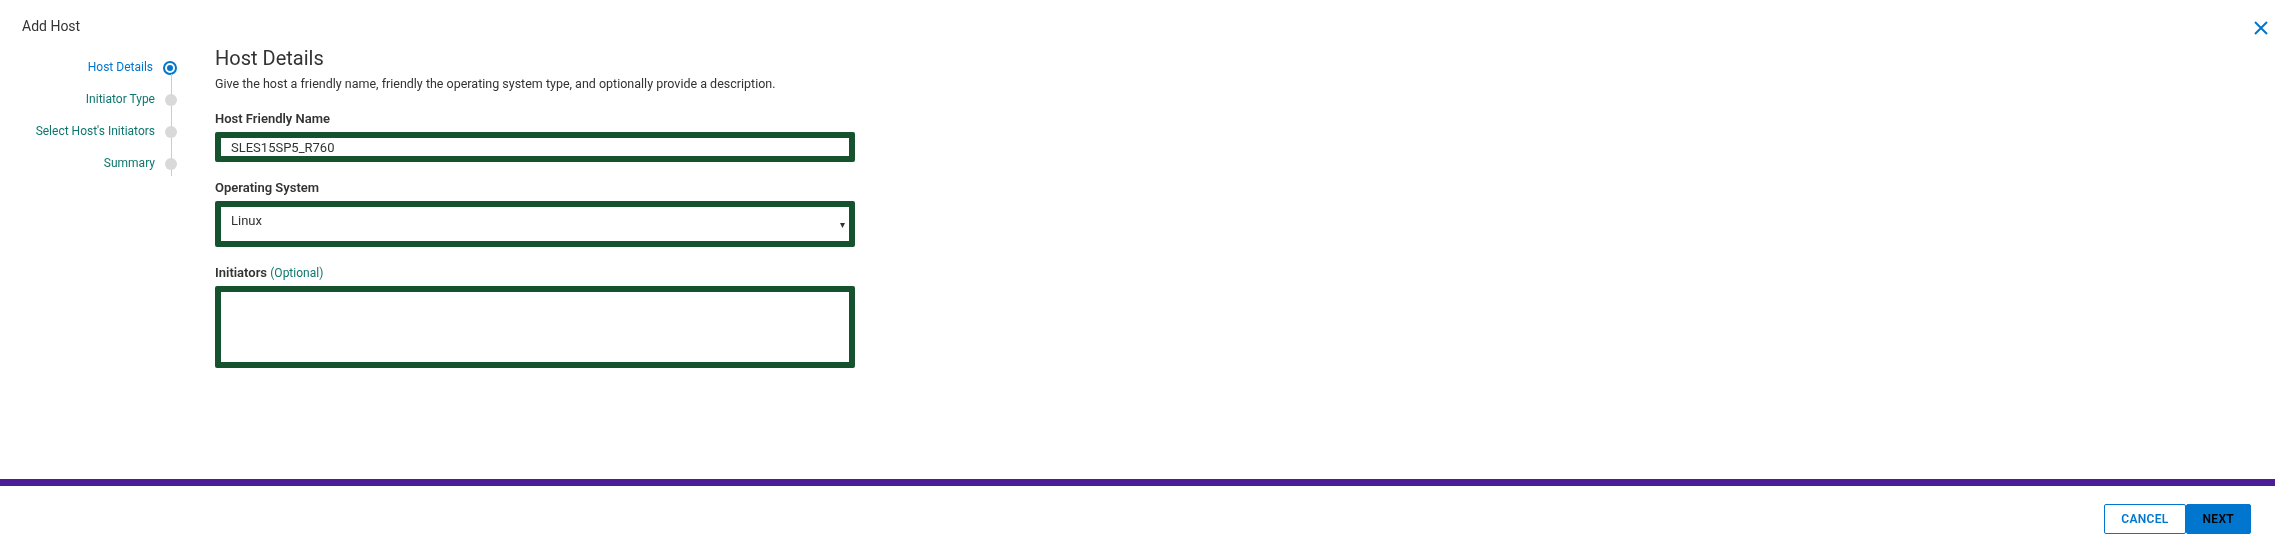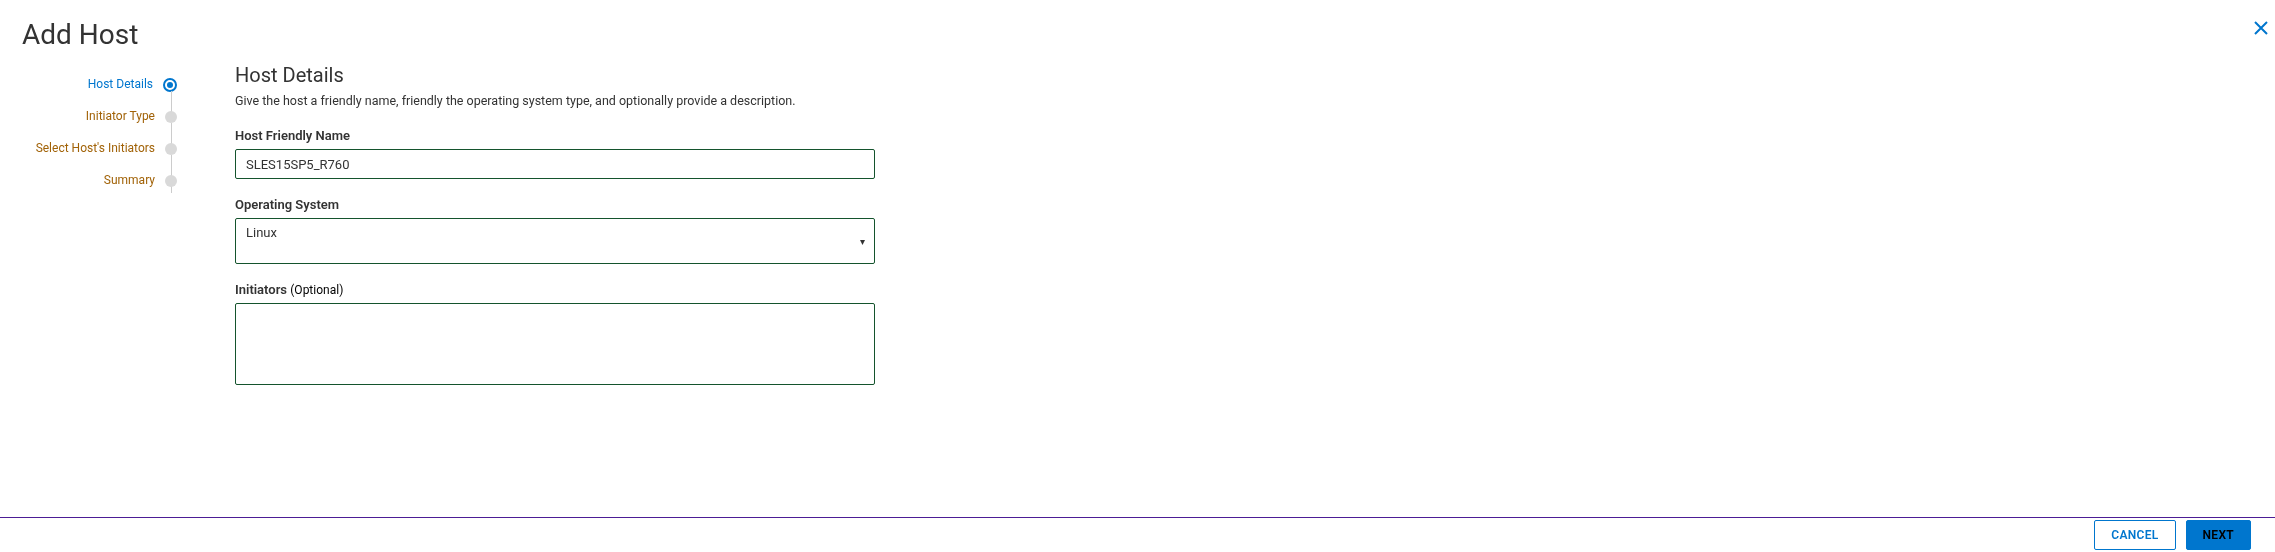--- a/index.html
+++ b/index.html
@@ -6,57 +6,56 @@
     body {
       font-family: -apple-system, BlinkMacSystemFont, "Segoe UI", Roboto, Helvetica, Arial, sans-serif;
       background: #fff;
       color: #333;
       font-size: 13px;
       width: 2275px;
       height: 552px;
       position: relative;
     }
     .title {
-      font-size: 28px;
+      font-size: 14px;
       font-weight: 400;
       color: #333;
       padding: 18px 0 0 22px;
     }
     .close-btn {
       position: absolute;
       top: 12px;
       right: 0;
       font-size: 22px;
       color: #0076ce;
       cursor: pointer;
       padding: 6px;
       line-height: 1;
     }
     .content {
       display: flex;
       padding-top: 12px;
-      gap: 20px;
     }
     
     .stepper {
       width: 195px;
       padding-top: 14px;
       flex-shrink: 0;
     }
     .step {
       position: relative;
       min-height: 32px;
       display: flex;
       align-items: flex-start;
       justify-content: flex-end;
       padding-right: 18px;
     }
     .step-label {
       font-size: 12px;
-      color: #a16207;
+      color: #0f766e;
       text-align: right;
       padding-right: 10px;
       max-width: 130px;
       line-height: 1.3;
     }
     .step.active .step-label {
       color: #0076ce;
     }
     .step-dot {
       width: 12px;
@@ -113,26 +112,26 @@
     .field { margin-bottom: 18px; }
     .field-label {
       font-size: 13px;
       font-weight: 600;
       color: #333;
       margin-bottom: 6px;
       display: block;
     }
     .field-label .optional {
       font-weight: 400;
-      color: #000000;
+      color: #0f766e;
       font-size: 12px;
     }
     .text-input, .select-input, .textarea-input {
       width: 640px;
-      border: 1px solid #14532d;
+      border: 6px solid #14532d;
       border-radius: 2px;
       font-size: 13px;
       color: #333;
       font-family: inherit;
       background: #fff;
     }
     .text-input { height: 30px; padding: 0 10px; }
     .select-wrap {
       position: relative;
       width: 640px;
@@ -156,25 +155,24 @@
       height: 82px;
       padding: 8px 10px;
       resize: none;
     }
     
     .footer {
       position: absolute;
       bottom: 0;
       left: 0;
       right: 0;
-      border-top: 1px solid #4c1d95;
-      padding: 2px 24px;
+      border-top: 7px solid #4c1d95;
+      padding: 18px 24px;
       display: flex;
       justify-content: flex-end;
-      gap: 10px;
       background: #fff;
     }
     .btn {
       font-size: 12px;
       font-weight: 600;
       letter-spacing: 0.3px;
       padding: 7px 16px;
       border-radius: 2px;
       cursor: pointer;
       text-transform: uppercase;

